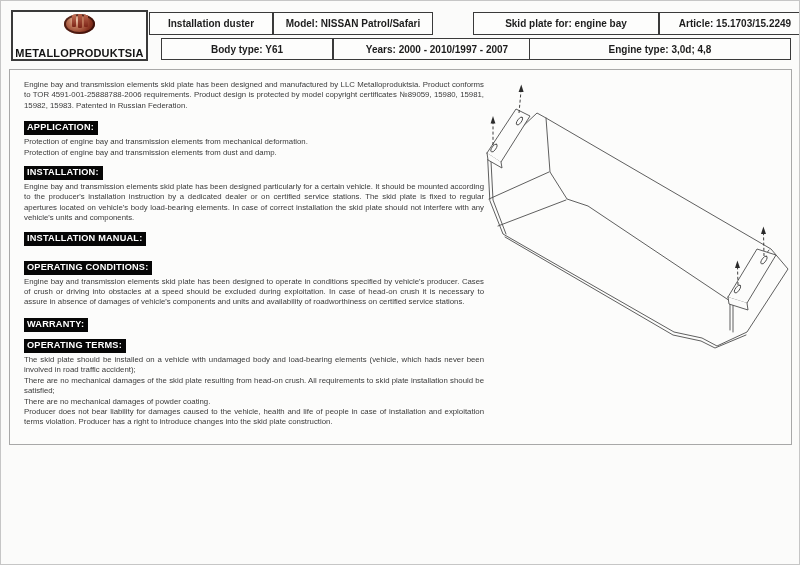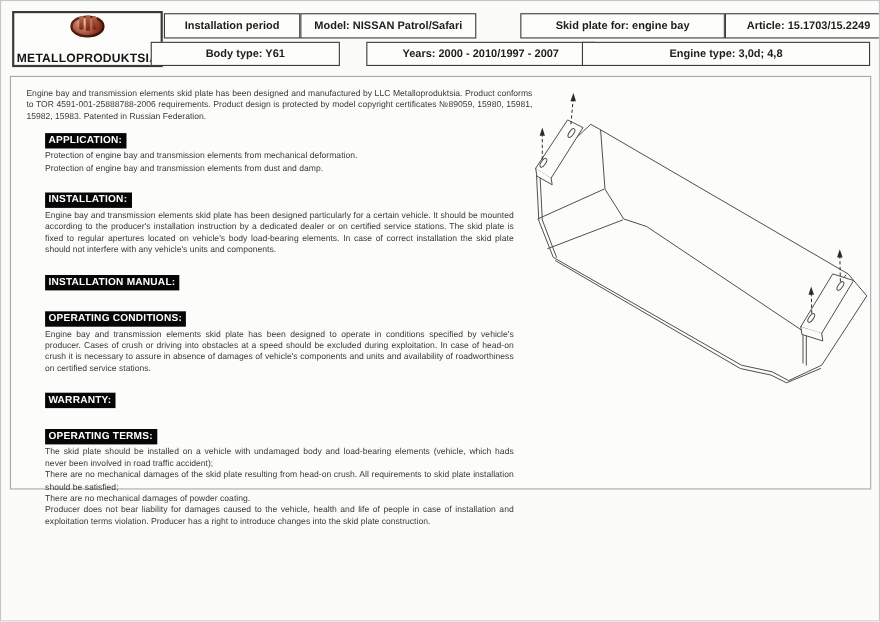--- a/index.html
+++ b/index.html
@@ -37,46 +37,46 @@
   }
   .textcol{
     position:absolute;left:14px;top:10px;width:460px;
     font-size:7.8px;line-height:10.4px;color:#3a3a3a;text-align:justify;
   }
   .intro,.sec-body{white-space:pre-line;}
   .sec-title{
     display:inline-block;background:#060606;color:#fff;font-weight:bold;
     font-size:9.2px;line-height:11px;padding:1px 4px 2px 3px;letter-spacing:.2px;margin-bottom:2px;
   }
-  .section{margin:17px;}
+  .section{margin:0;}
   .mt10{margin-top:10px}.mt8{margin-top:8px}.mt13{margin-top:13px}.mt5{margin-top:5px}
   
   .drawing{position:absolute;left:455px;top:75px;width:340px;height:275px;}
 </style>
 </head>
 <body>
 
 <div class="page">
 
   <div>
     <div class="logo-box">
       <div class="logo-circle">
         <div class="logo-bar b1"></div>
         <div class="logo-bar b2"></div>
         <div class="logo-bar b3"></div>
       </div>
       <div class="brand">METALLOPRODUKTSIA</div>
     </div>
 
-    <div class="hcell" style="left:148px;top:11px;width:124px;height:23px">Installation period</div>
+    <div class="hcell" style="left:148px;top:11px;width:124px;height:23px">Installation duster</div>
     <div class="hcell" style="left:272px;top:11px;width:160px;height:23px">Model: NISSAN Patrol/Safari</div>
     <div class="hcell" style="left:472px;top:11px;width:186px;height:23px">Skid plate for: engine bay</div>
     <div class="hcell" style="left:658px;top:11px;width:152px;height:23px">Article: 15.1703/15.2249</div>
 
-    <div class="hcell" style="left:136px;top:37px;width:172px;height:22px">Body type: Y61</div>
+    <div class="hcell" style="left:160px;top:37px;width:172px;height:22px">Body type: Y61</div>
     <div class="hcell" style="left:332px;top:37px;width:208px;height:22px">Years: 2000 - 2010/1997 - 2007</div>
     <div class="hcell" style="left:528px;top:37px;width:262px;height:22px">Engine type: 3,0d;  4,8</div>
   </div>
 
   <div class="frame">
     <div class="textcol">
 
       <div class="intro">Engine bay and transmission elements skid plate has been designed and manufactured by LLC Metalloproduktsia. Product conforms to TOR 4591-001-25888788-2006 requirements. Product design is protected by model copyright certificates №89059, 15980, 15981, 15982, 15983. Patented in Russian Federation.</div>
 
       <div class="section mt10">

